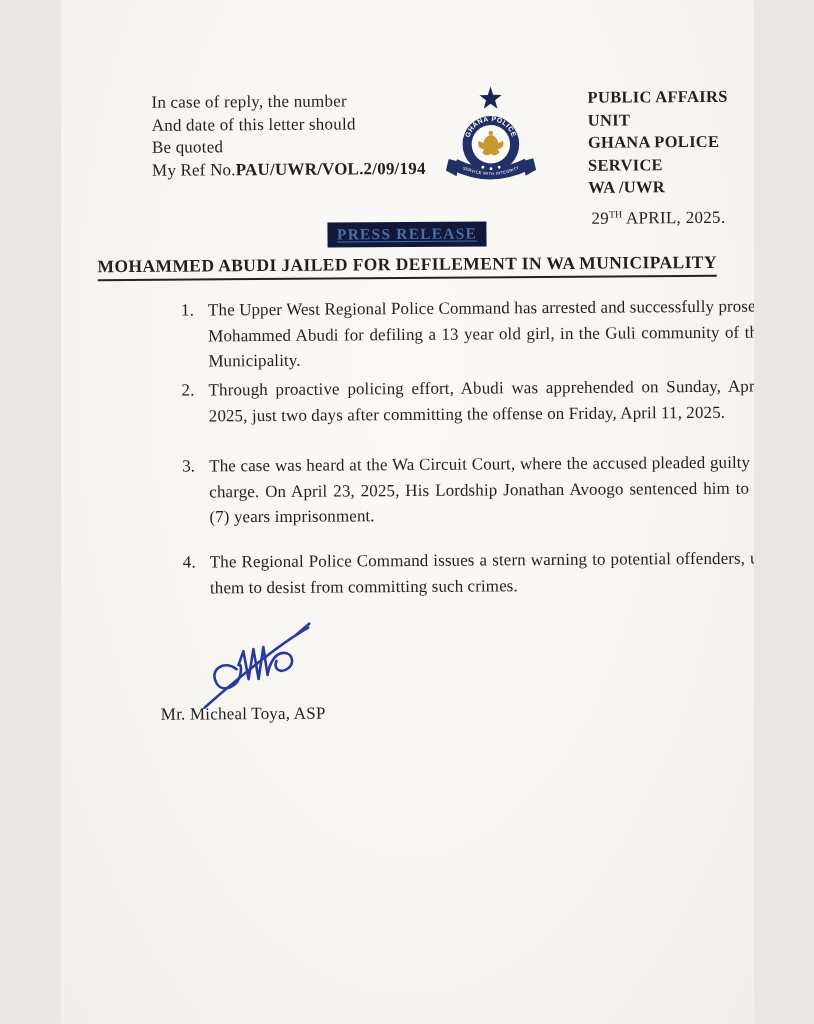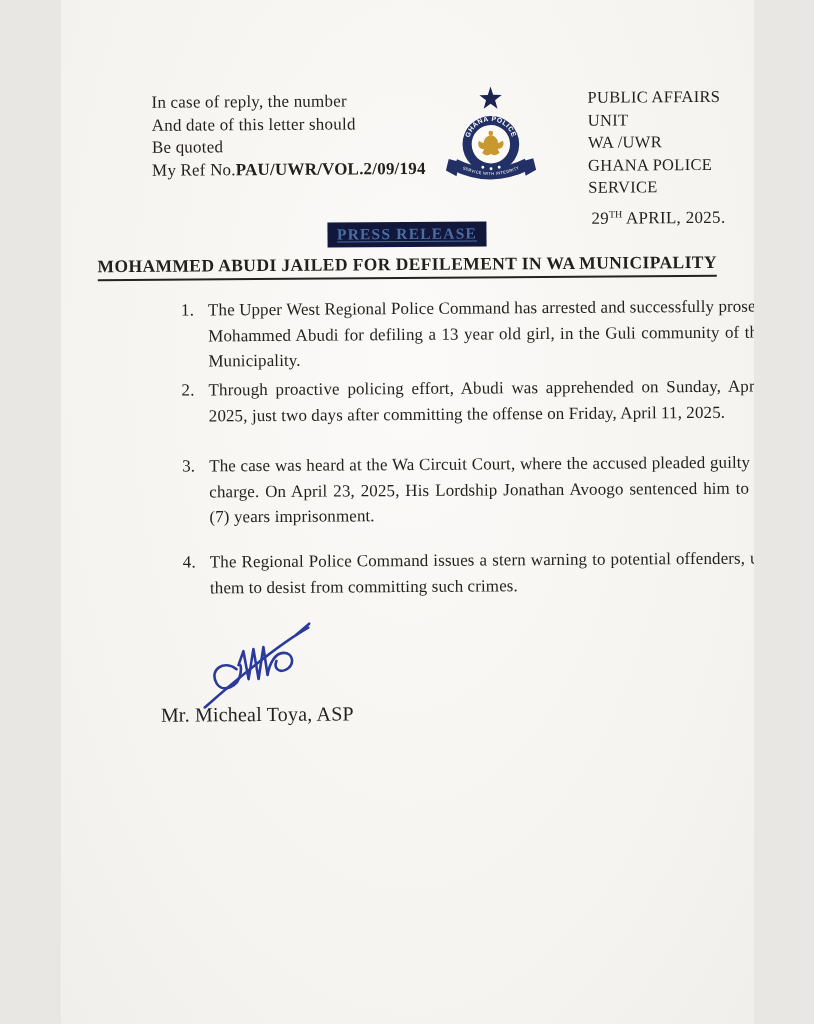--- a/index.html
+++ b/index.html
@@ -41,20 +41,21 @@
     width: 96px;
     height: 108px;
   }
   .hdr-right {
     position: absolute;
     left: 528px;
     top: 88px;
     font-size: 16.5px;
     line-height: 22.5px;
     letter-spacing: 0.3px;
+    font-weight: bold;
   }
   .hdr-date {
     position: absolute;
     left: 531px;
     top: 166px;
     font-size: 17px;
     letter-spacing: 0.3px;
     margin-top: 44px;
   }
   .hdr-date sup {
@@ -118,21 +119,21 @@
     position: absolute;
     left: 133px;
     top: 616px;
     width: 135px;
     height: 98px;
   }
   .signoff {
     position: absolute;
     left: 97px;
     top: 702px;
-    font-size: 20px;
+    font-size: 17px;
     line-height: 22.5px;
     letter-spacing: 0.2px;
   }
 </style>
 </head>
 <body>
 
 <div class="paper">
   <div class="tilt">
 
@@ -164,22 +165,22 @@
         <circle cx="58.5" cy="85" r="1.5"></circle>
       </g>
       <path id="mottoArc" d="M15 84 Q50 102 85 84" fill="none"></path>
       <text font-size="4.2" fill="#ffffff" letter-spacing="0.35" font-family="Liberation Sans, sans-serif">
         <textPath href="#mottoArc" startOffset="50%" text-anchor="middle">SERVICE WITH INTEGRITY</textPath>
       </text>
     </svg>
 
     <div class="hdr-right">
       <div>PUBLIC AFFAIRS UNIT</div>
+      <div>GHANA POLICE SERVICE</div>
       <div>WA /UWR</div>
-      <div>GHANA POLICE SERVICE</div>
     </div>
     <div class="hdr-date"><span>29</span><sup>TH</sup><span> APRIL, 2025.</span></div>
 
     <div class="banner-row">
       <span class="banner">PRESS RELEASE</span>
     </div>
 
     <div class="title-row">
       <span class="title">MOHAMMED ABUDI JAILED FOR DEFILEMENT IN WA MUNICIPALITY</span>
     </div>

